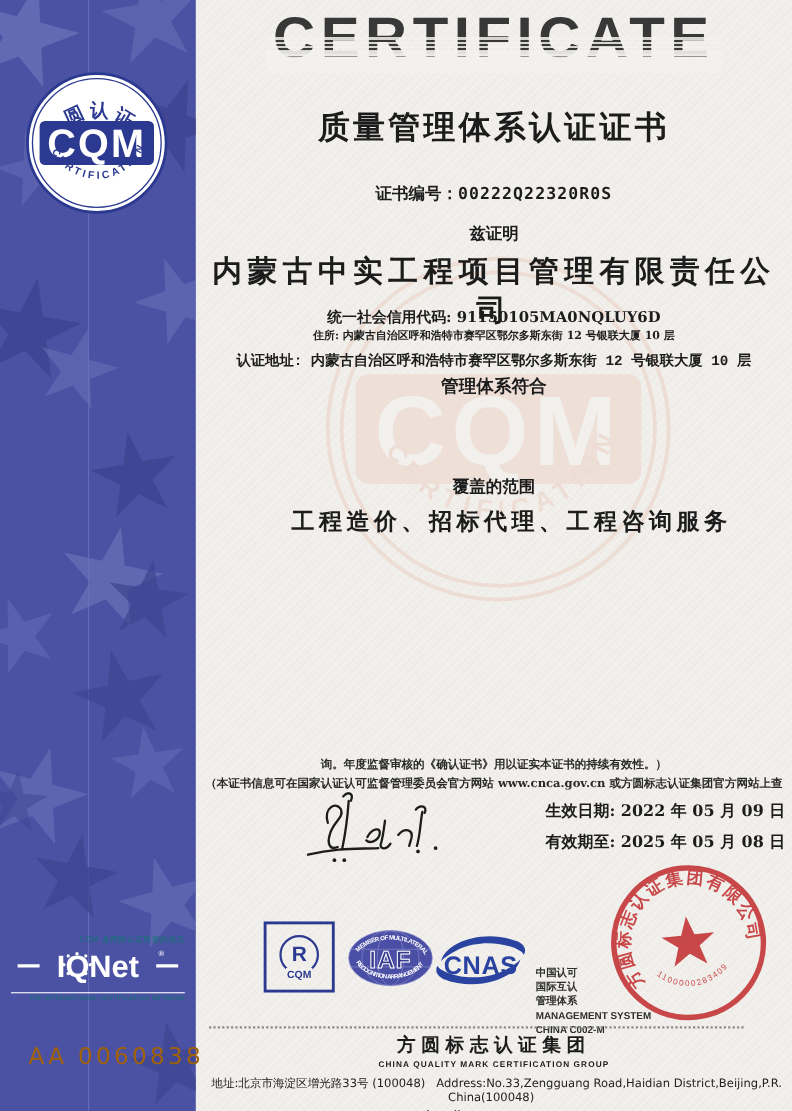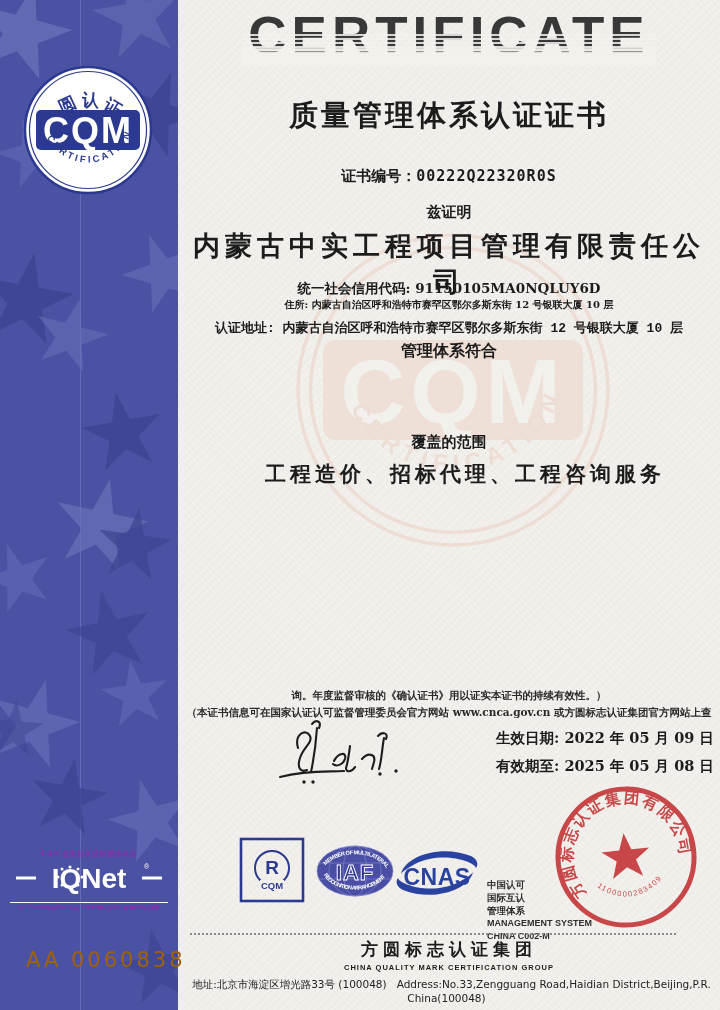--- a/index.html
+++ b/index.html
@@ -101,21 +101,21 @@
   }
   .footer { position:absolute; left:178px; right:0; top:938px; text-align:center; }
   .group-cn { font-size:17px; font-weight:bold; letter-spacing:5px; }
   .group-en { font-size:7.5px; font-weight:bold; letter-spacing:1px; margin-top:2px;
               font-family:"Liberation Sans", sans-serif; }
   .addr-row { margin-top:6px; font-size:10.5px; color:#222; }
   .addr-row span { padding:0 5px; }
   .url { margin-top:4px; font-size:11px; font-weight:bold; font-family:"Liberation Sans", sans-serif; }
 
   
-  .iqnet { position:absolute; left:10px; top:849px; width:158px; text-align:center; color:#a21caf; }
+  .iqnet { position:absolute; left:10px; top:849px; width:158px; text-align:right; color:#0f766e; }
   .iqnet .top-line { font-size:7px; letter-spacing:.5px; white-space:nowrap; }
   .iqnet .bottom-bar { border-top:1.5px solid #fff; margin-top:1px; padding-top:2px;
                        font-size:5.5px; letter-spacing:.3px; white-space:nowrap; }
   .serial-no {
     position:absolute; left:26px; top:948px;
     font-size:21px; letter-spacing:3px; color:#a16207; font-weight:500;
   }
 
   svg text { font-family:"Liberation Sans", sans-serif; }
 </style>

